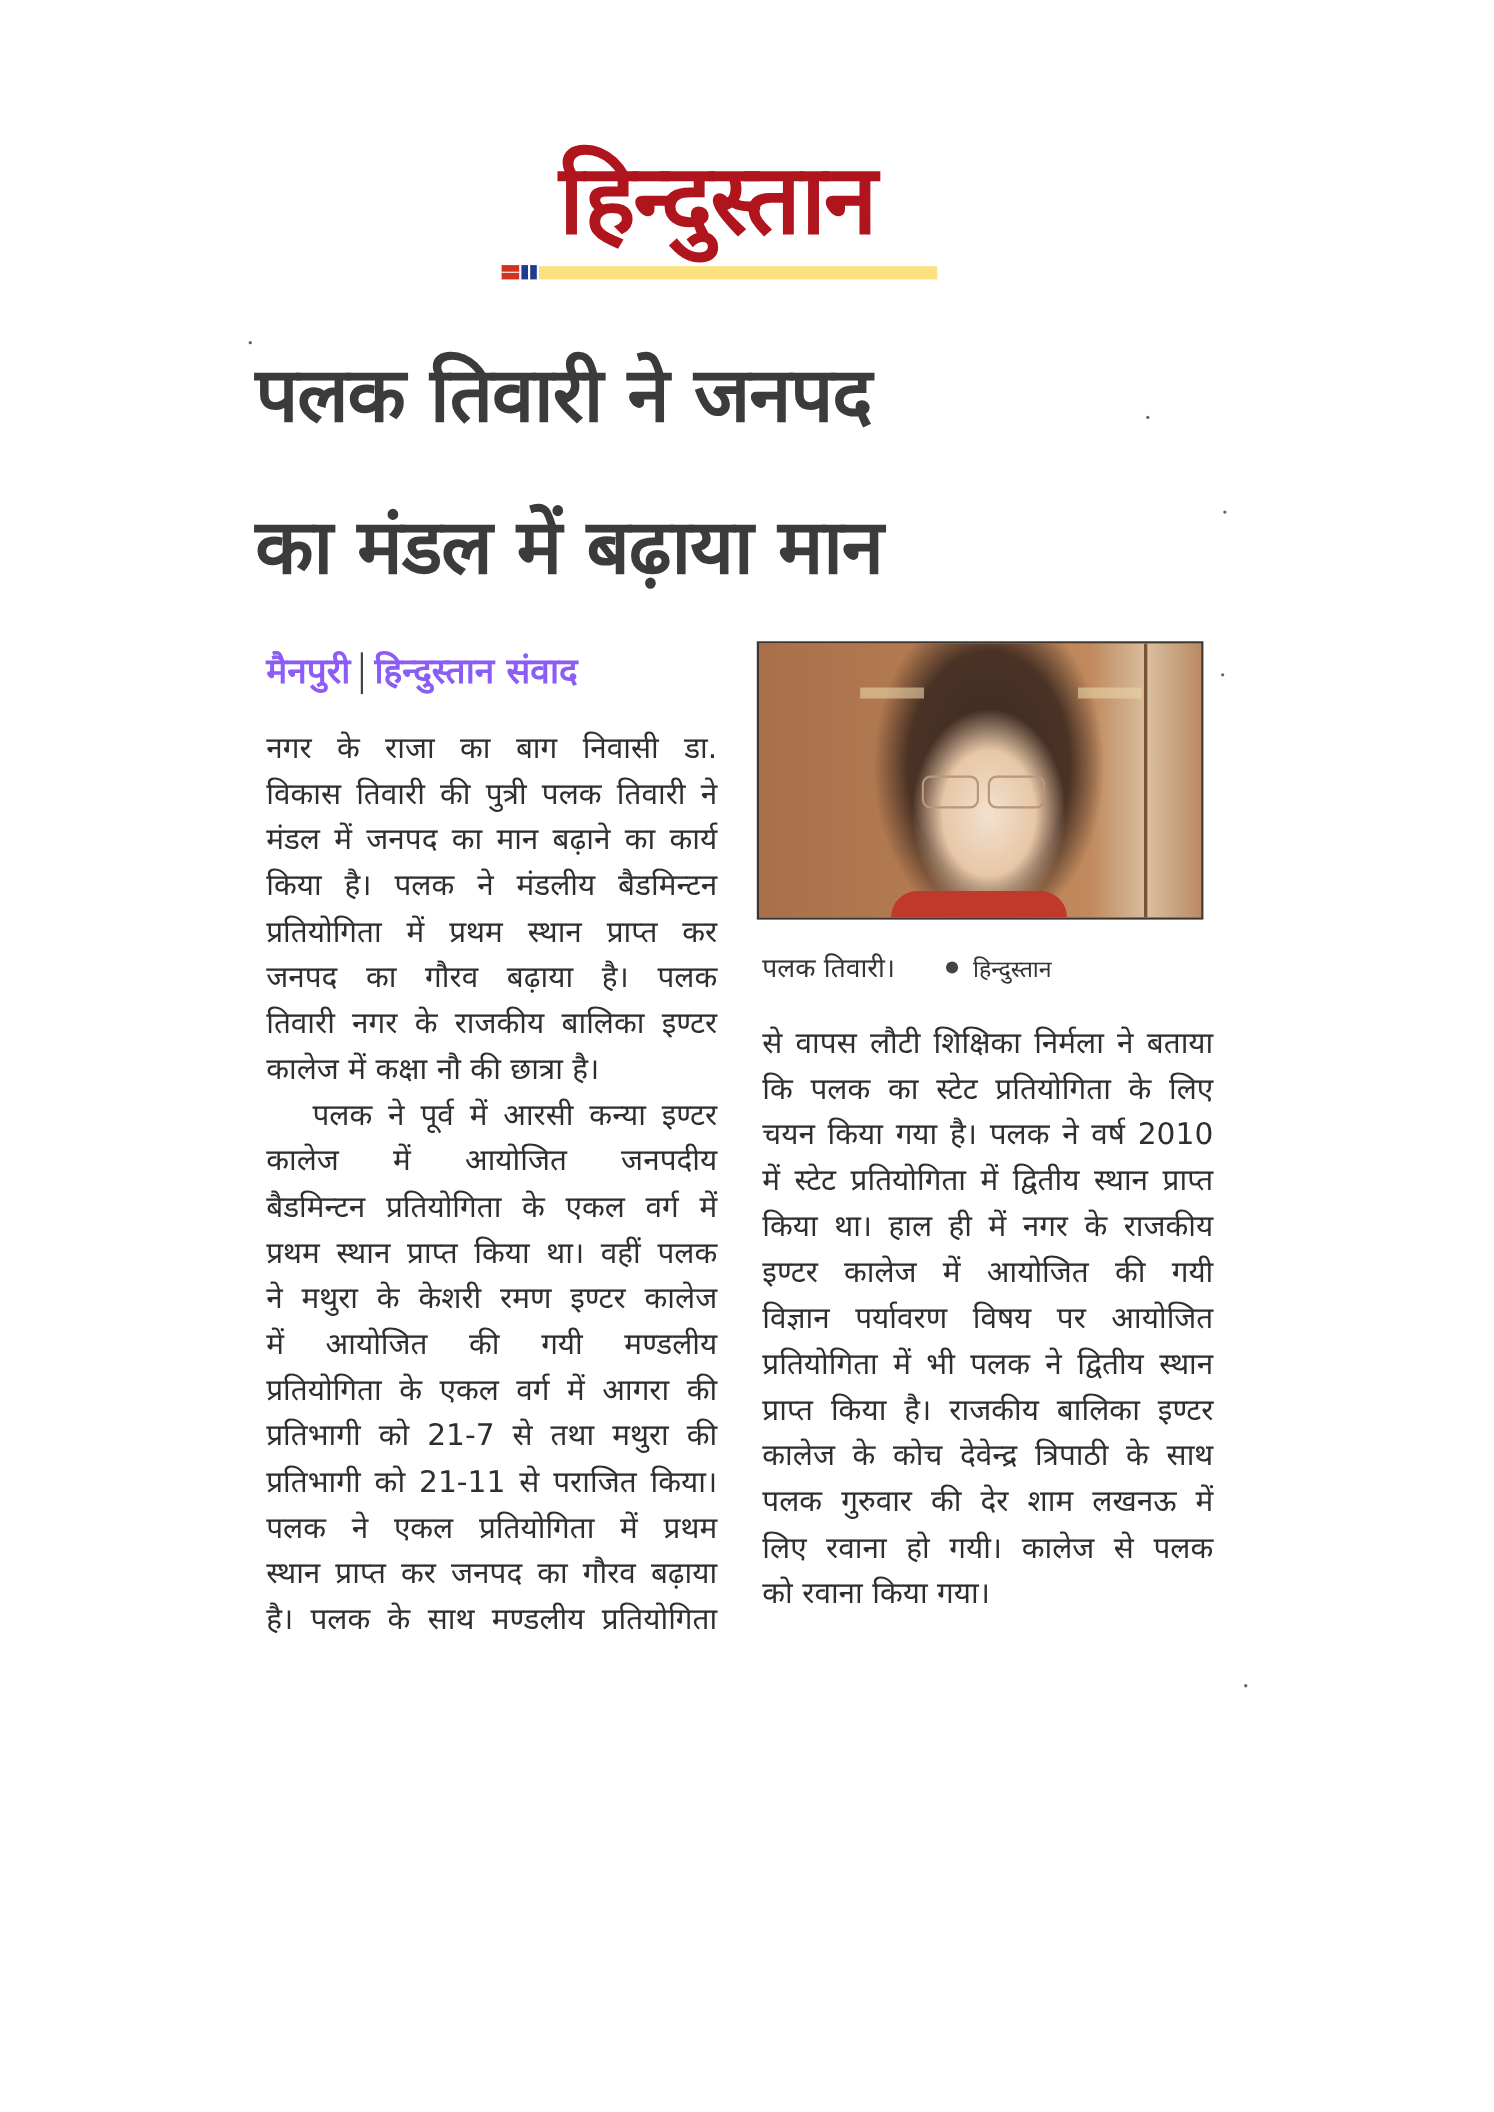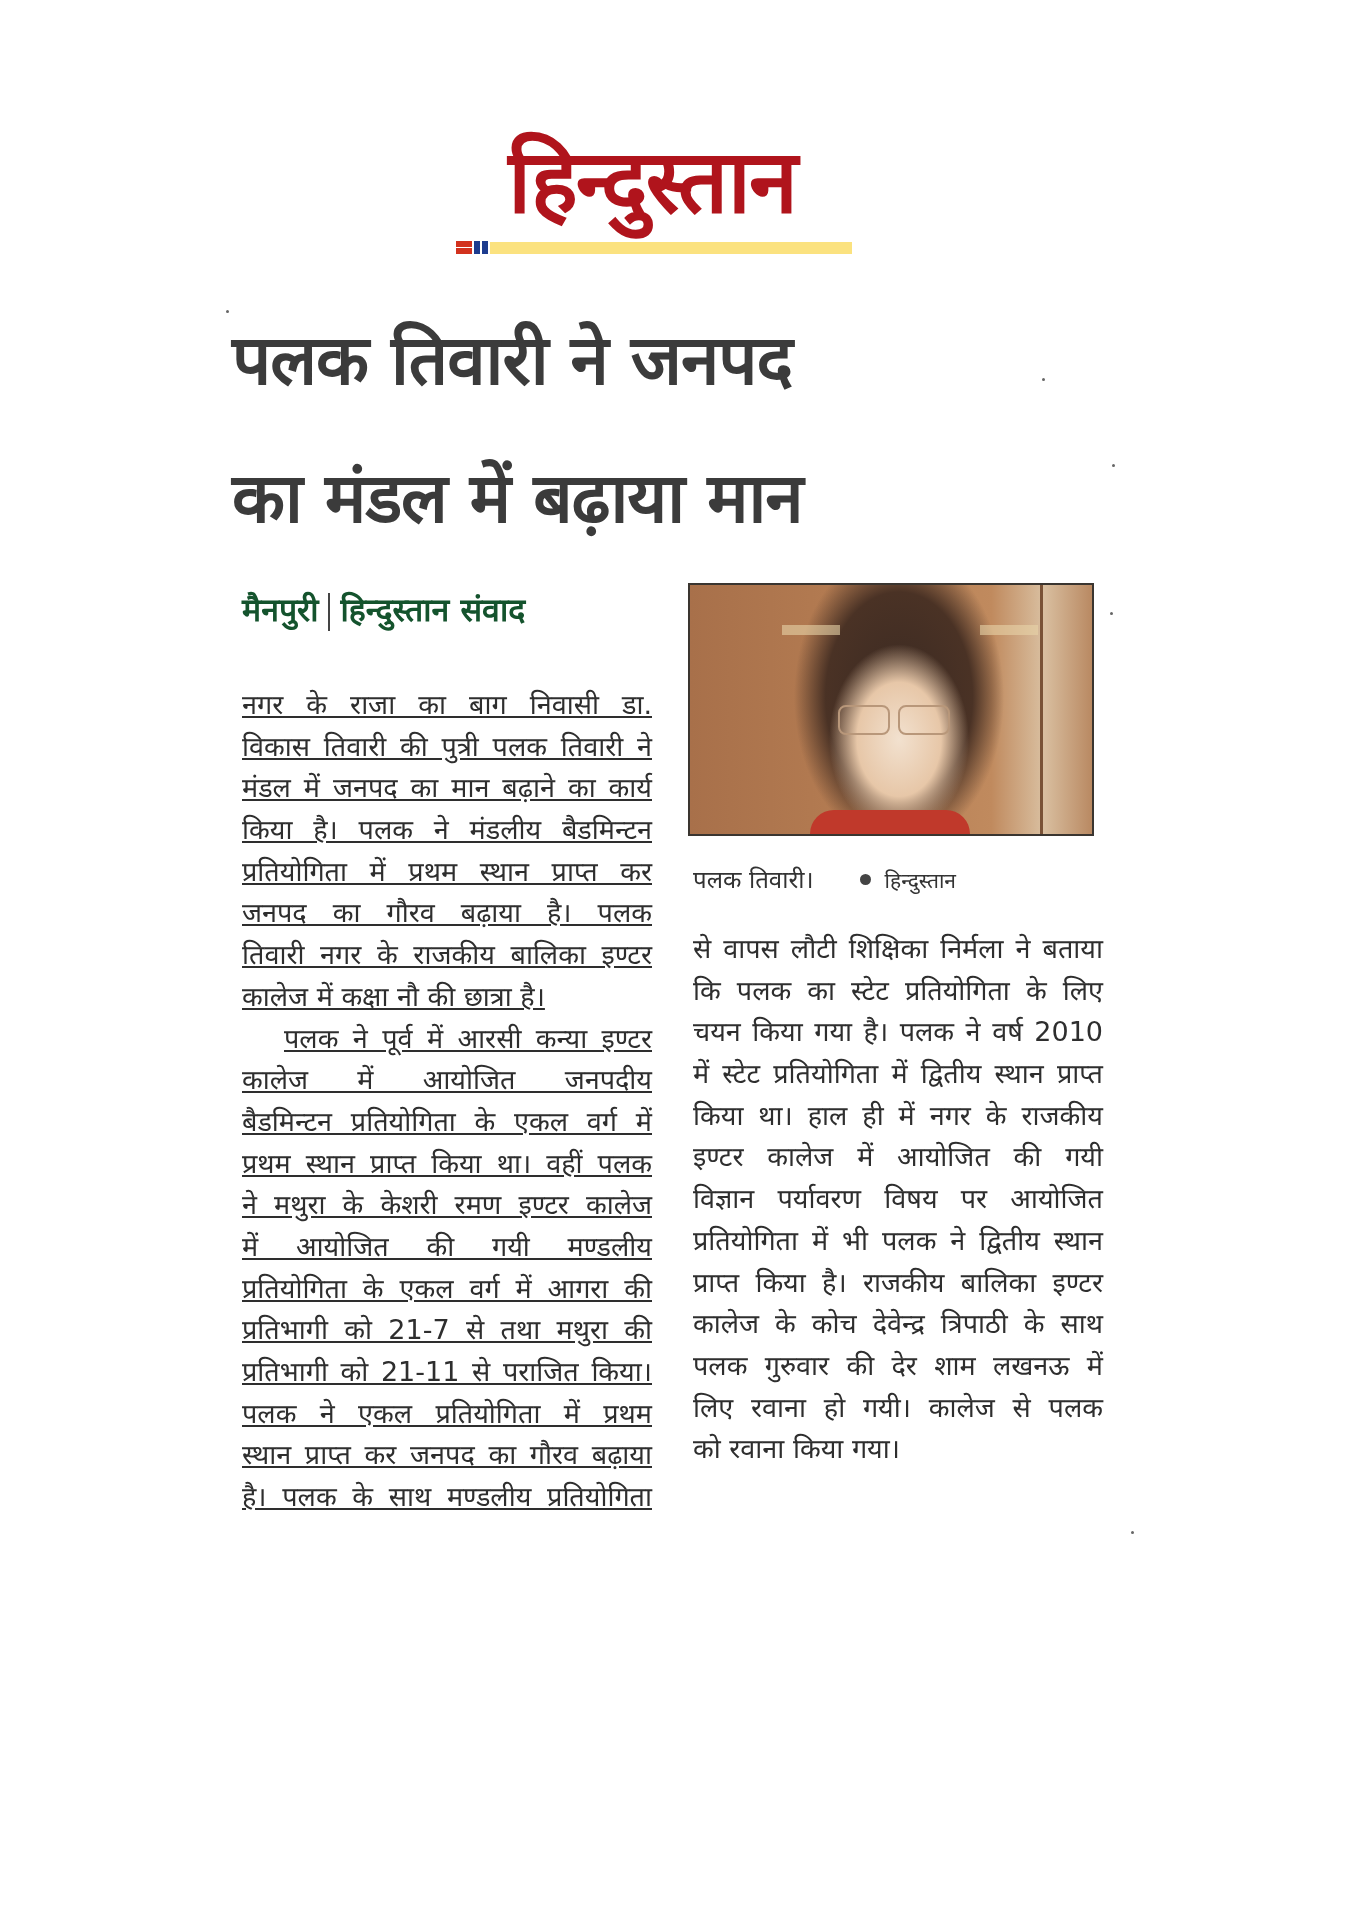--- a/index.html
+++ b/index.html
@@ -24,29 +24,29 @@
 
   
   .headline {
     left: 232px; width: 860px; font-weight: bold; color: #3b3b3b;
     font-size: 69px; line-height: 100px; white-space: nowrap; letter-spacing: -1px;
   }
   #headline-1 { top: 310px; }
   #headline-2 { top: 448px; }
 
   
-  #dateline { left: 242px; top: 588px; height: 44px; font-size: 32px; line-height: 44px; font-weight: bold; color: #14532d; white-space: nowrap; }
+  #dateline { left: 242px; top: 588px; height: 44px; font-size: 32px; line-height: 44px; font-weight: bold; color: #8b5cf6; white-space: nowrap; }
   #dateline .sep { display:inline-block; width:2px; height:38px; background:#444; vertical-align:middle; margin: 0 10px; }
 
   
   .col { font-size: 27px; line-height: 41.7px; color: #2e2e2e; }
   .col .line { display:block; white-space: nowrap; text-align: justify; text-align-last: justify; height: 41.7px; overflow: visible; }
   .col .line.last { text-align-last: left; }
   .col .line.indent { padding-left: 42px; }
-  #col-left { left: 242px; top: 684px; width: 410px; text-decoration: underline; }
+  #col-left { left: 242px; top: 660px; width: 410px; }
   #col-right { left: 693px; top: 928px; width: 410px; }
 
   
   #photo {
     left: 688px; top: 583px; width: 406px; height: 253px;
     border: 2px solid #3a3530; box-sizing: border-box; overflow: hidden;
     background:
       radial-gradient(ellipse 70px 95px at 52% 62%, #f2e1cf 0%, #e7c7a8 60%, rgba(0,0,0,0) 100%),
       radial-gradient(ellipse 105px 150px at 52% 45%, #3b2a22 0%, #4a3225 70%, rgba(0,0,0,0) 100%),
       linear-gradient(90deg, #a8704a 0%, #b47c52 40%, #c08a5e 75%, #d9bfa0 88%, #b98962 100%);

